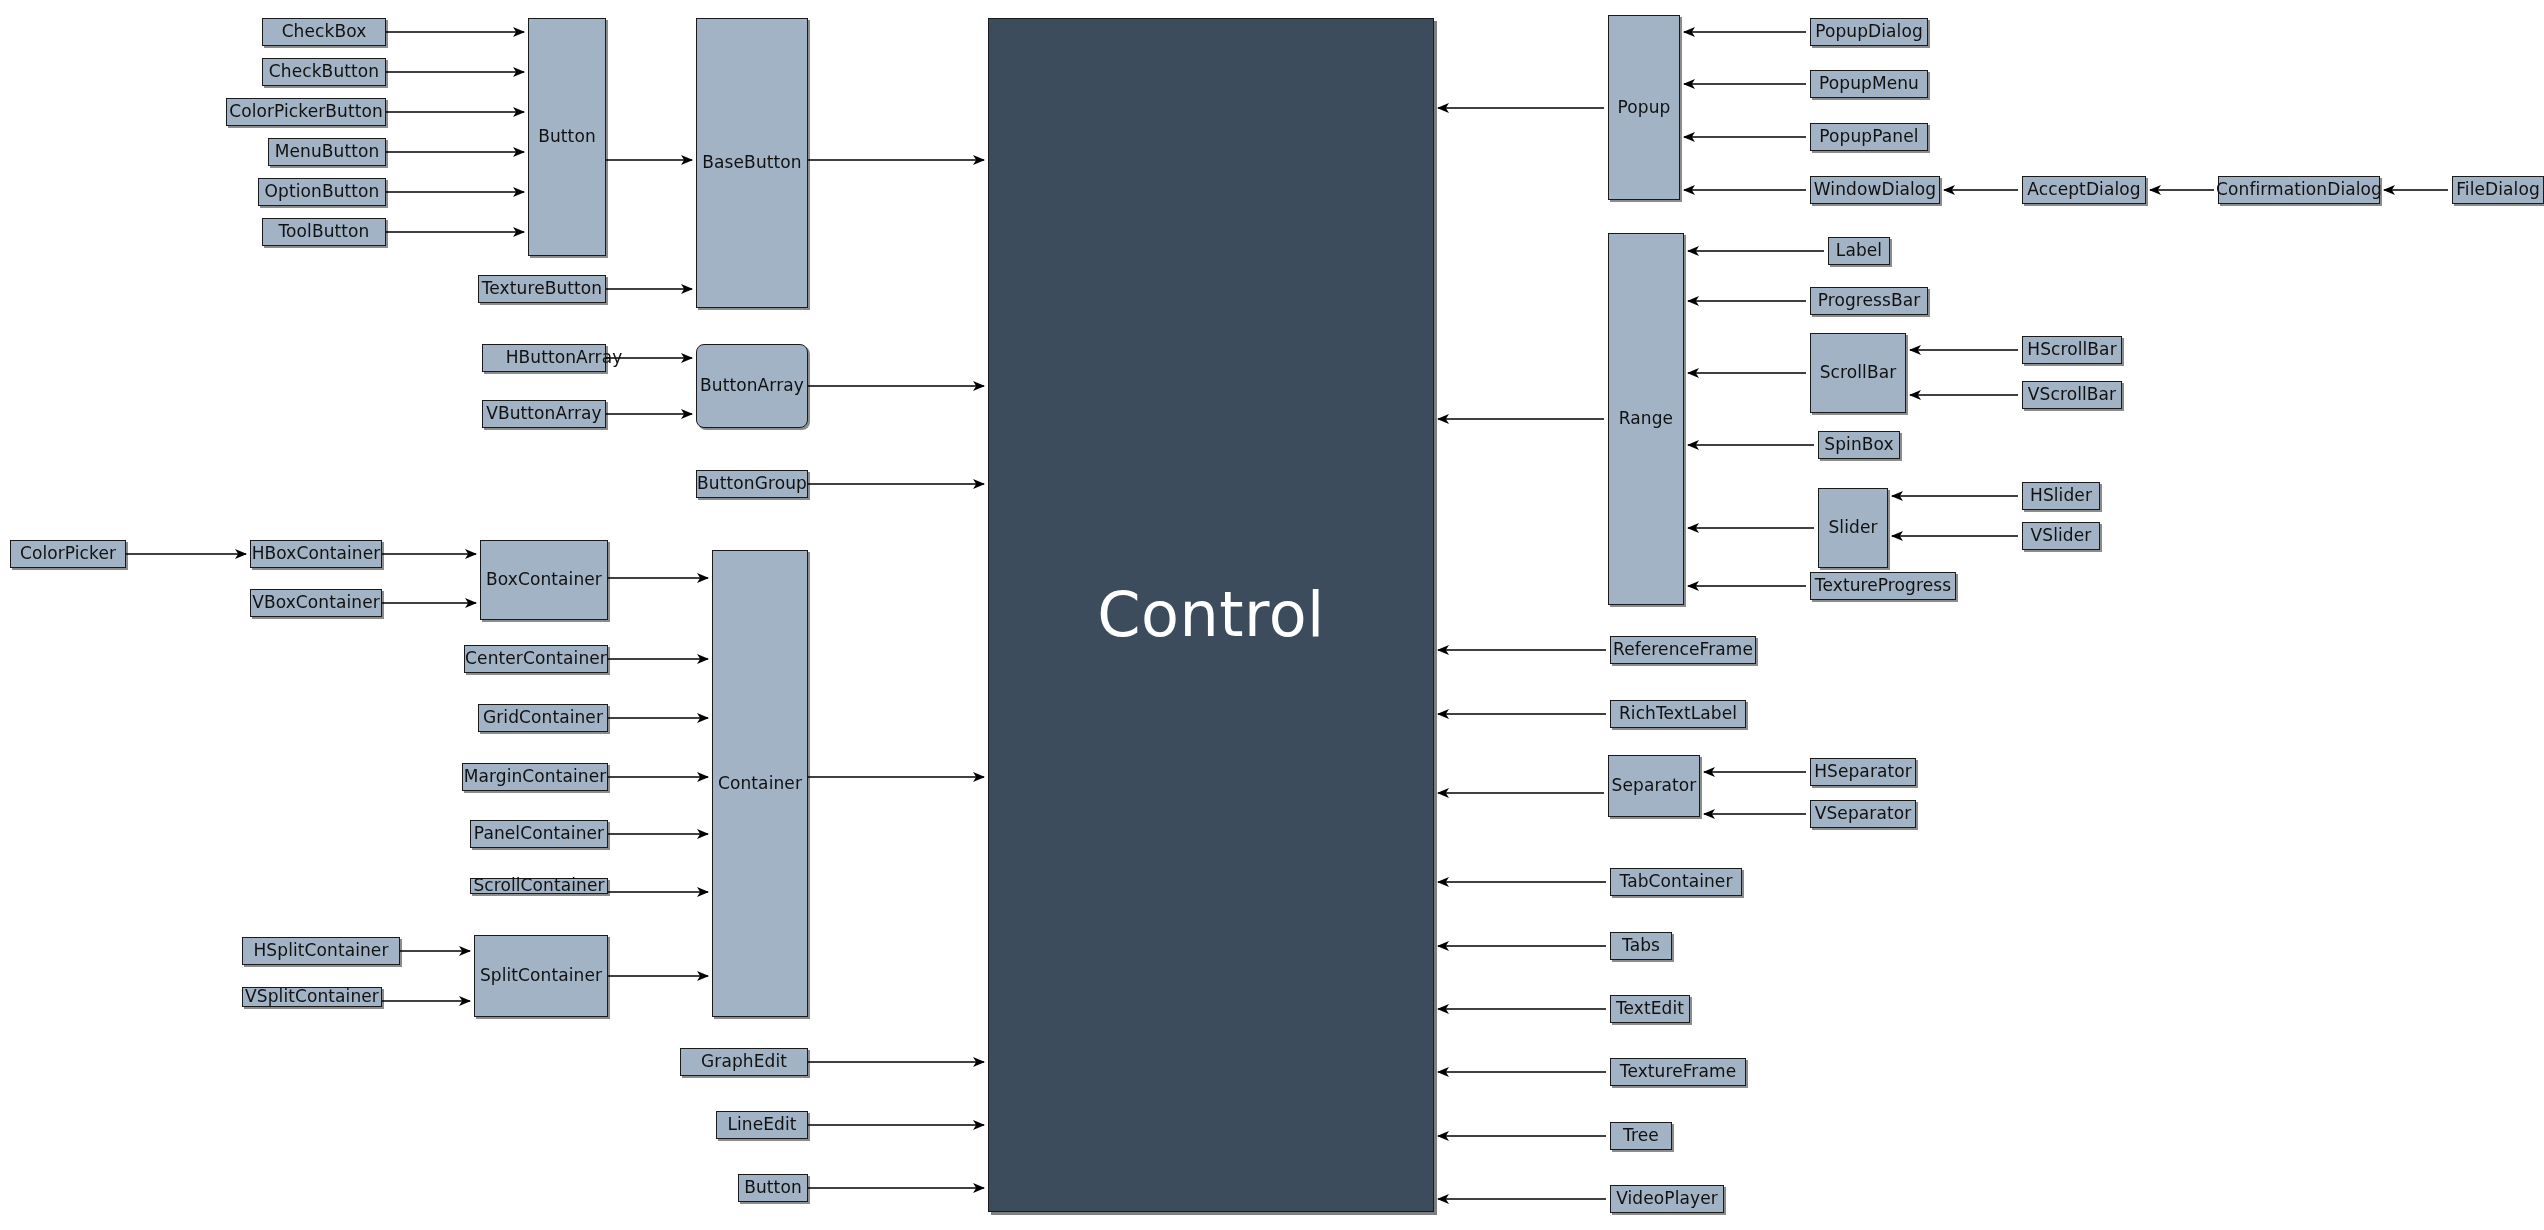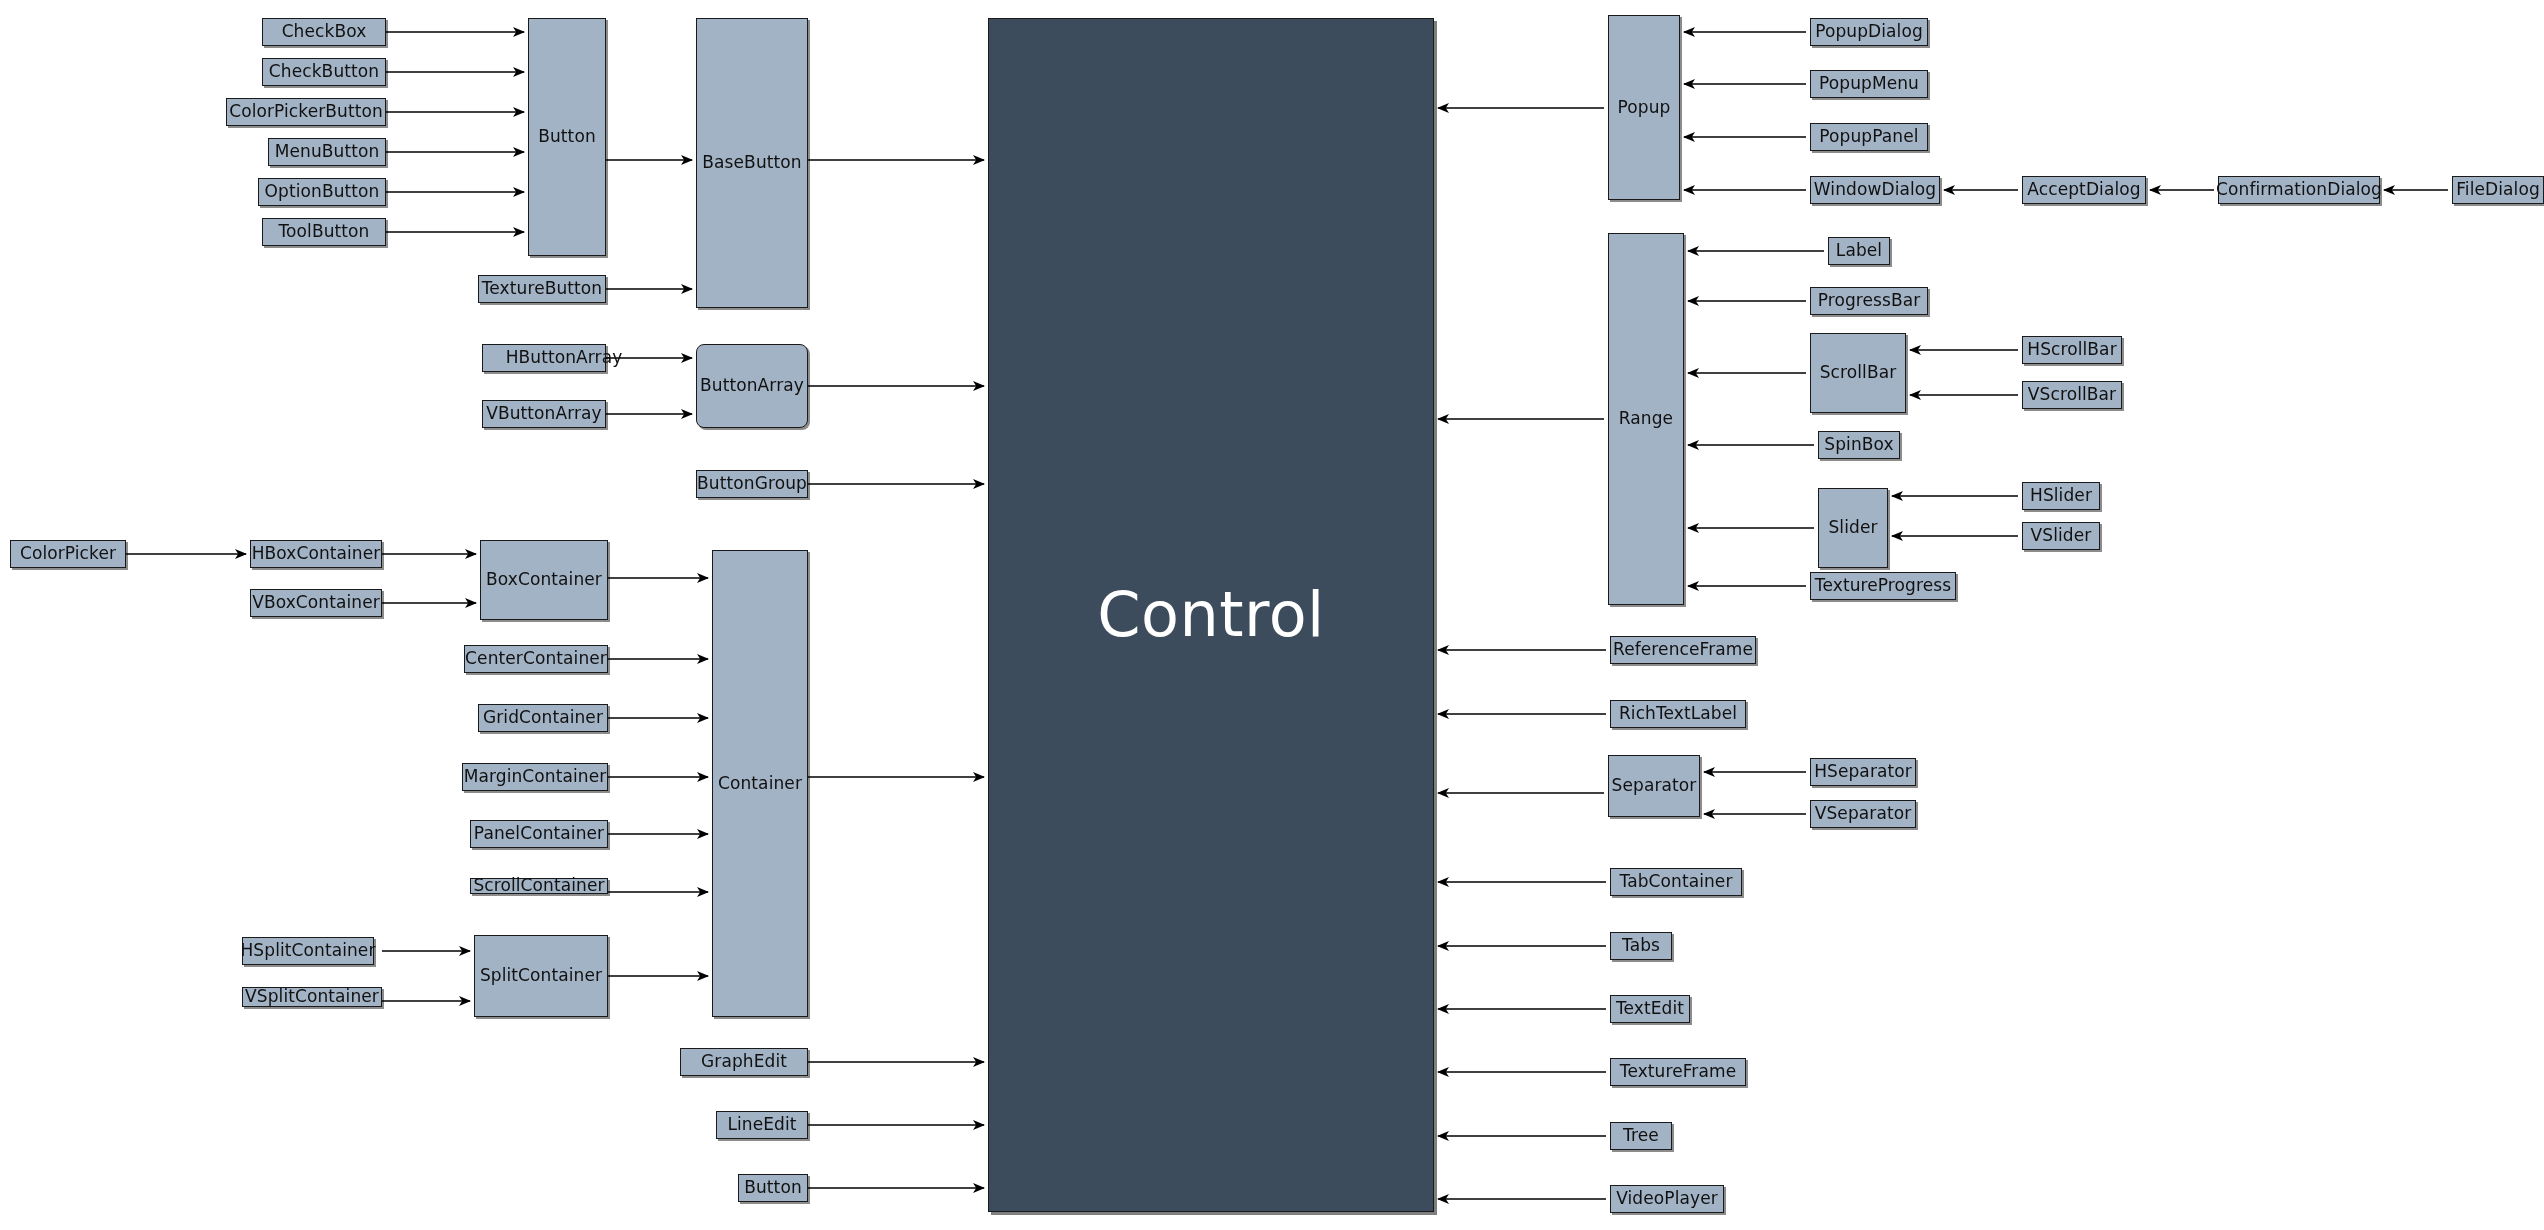--- a/index.html
+++ b/index.html
@@ -189,21 +189,21 @@
       </div>
       <div class="node" style="left: 462px; top: 763px; width: 146px; height: 28px;">
         <span class="label">MarginContainer</span>
       </div>
       <div class="node" style="left: 470px; top: 820px; width: 138px; height: 28px;">
         <span class="label">PanelContainer</span>
       </div>
       <div class="node" style="left: 470px; top: 878px; width: 138px; height: 16px;">
         <span class="label">ScrollContainer</span>
       </div>
-      <div class="node" style="left: 242px; top: 937px; width: 132px; height: 28px;">
+      <div class="node" style="left: 242px; top: 937px; width: 158px; height: 28px;">
         <span class="label">HSplitContainer</span>
       </div>
       <div class="node" style="left: 242px; top: 987px; width: 140px; height: 20px;">
         <span class="label">VSplitContainer</span>
       </div>
       <div class="node" style="left: 474px; top: 935px; width: 134px; height: 82px;">
         <span class="label">SplitContainer</span>
       </div>
       <div class="node" style="left: 712px; top: 550px; width: 96px; height: 467px;">
         <span class="label">Container</span>

